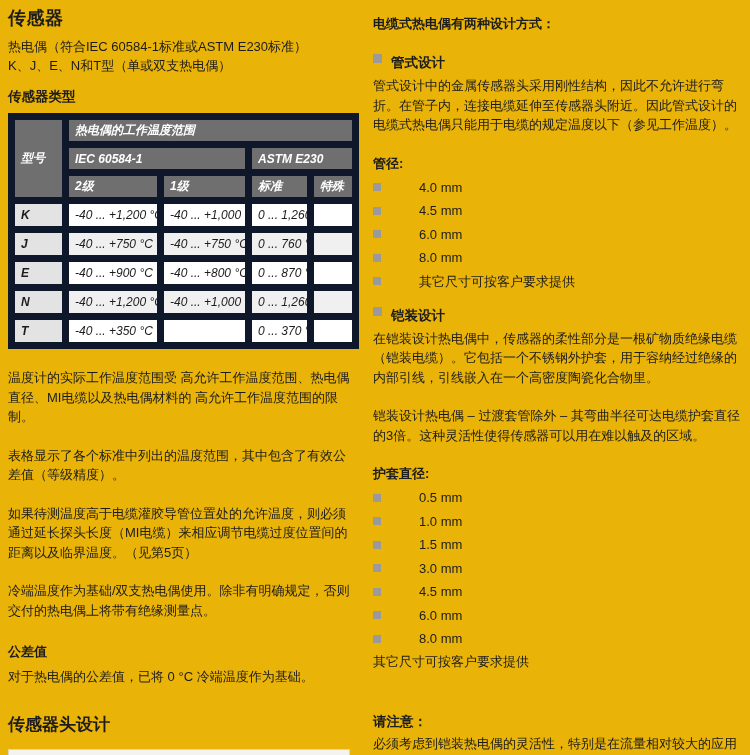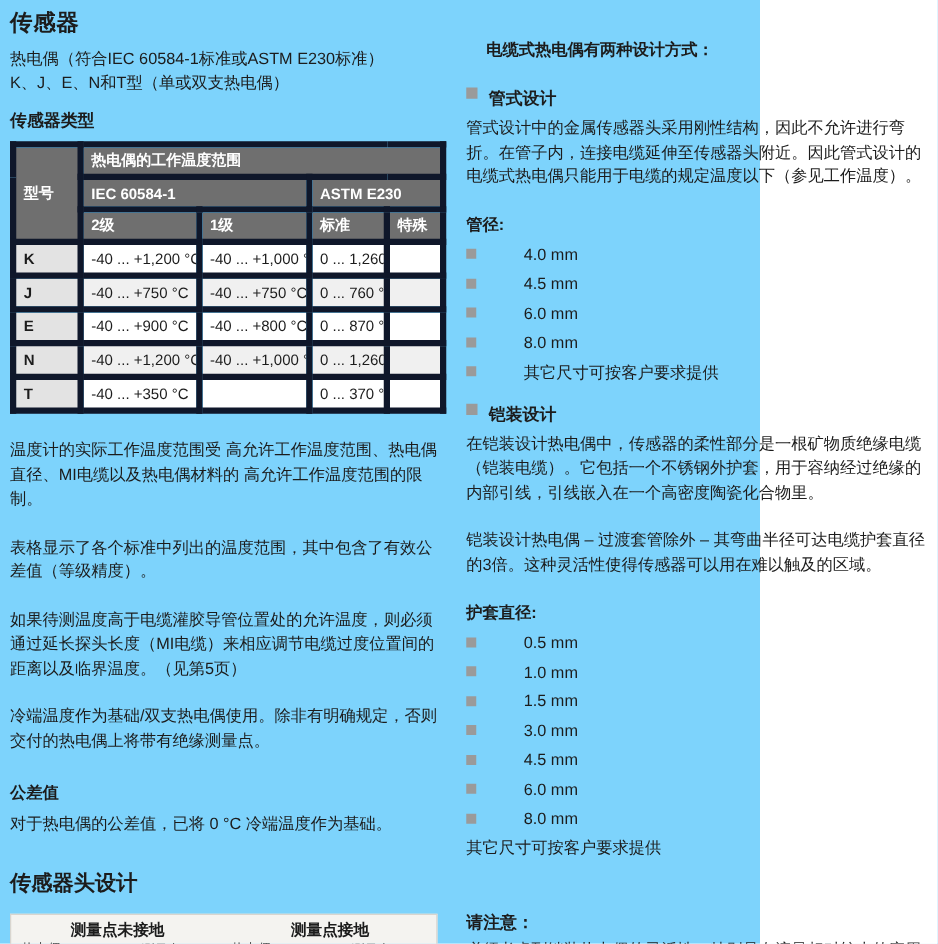--- a/index.html
+++ b/index.html
@@ -2,31 +2,31 @@
 <html><head>
 <meta charset="utf-8">
 <style>
   html,body { margin:0; padding:0; background:#ffffff; }
   body {
     width:750px; height:755px; overflow:hidden;
     font-family:"Liberation Sans", sans-serif;
     color:#1c1c1c;
     -webkit-font-smoothing:antialiased;
   }
-  .page { position:relative; width:608px; height:755px; background:#7dd3fc; }
+  .page { position:relative; width:750px; height:755px; background:#eab308; }
   .col-left  { position:absolute; left:8px;  top:6px;  width:344px; }
   .col-right { position:absolute; left:373px; top:14px; width:374px; }
 
   .doc-title { font-size:18px; font-weight:bold; margin:0; letter-spacing:0.5px; }
   .intro-line { font-size:13px; line-height:19px; }
   .intro-block { margin-top:7px; }
   .sub-heading { font-size:13.5px; font-weight:bold; margin-top:13px; }
 
   table.spec { border-collapse:collapse; width:344px; margin-top:7px; font-size:12px; table-layout:fixed; }
-  table.spec th, table.spec td { border:5px solid #0f172a; padding:2px 6px; text-align:left; white-space:nowrap; overflow:hidden; }
+  table.spec th, table.spec td { border:7px solid #0f172a; padding:2px 6px; text-align:left; white-space:nowrap; overflow:hidden;font-style:italic; }
   table.spec th { background:#6f6f6f; color:#ffffff; font-weight:bold; height:17px; }
   table.spec td { height:18px; }
   td.model-cell { background:#e3e3e3; font-weight:bold; }
   tr.row-alt td:not(.model-cell) { background:#f0f0f0; }
   tr.row-plain td:not(.model-cell) { background:#ffffff; }
 
   p.body-text { font-size:13px; line-height:19.5px; margin:19px 0 0 0; }
   .bold-label { font-size:13px; font-weight:bold; margin-top:23px; }
   p.tight { margin-top:6px; }
   .section-title { font-size:17px; font-weight:bold; margin-top:26px; }
@@ -34,21 +34,21 @@
   .diagram-box {
     margin-top:13px; width:342px; height:118px;
     background:#f4f3f0; border:1px solid #d8d5cf;
     display:flex; box-sizing:border-box; padding-top:5px;
   }
   .diagram-cell { width:50%; display:flex; flex-direction:column; align-items:center; }
   .diagram-title { font-size:12.5px; font-weight:bold; line-height:15px; }
   .diagram-cell svg { display:block; }
   .dlabel { font-size:11px; fill:#1c1c1c; font-family:"Liberation Sans", sans-serif; }
 
-  .r-intro { font-size:13px; font-weight:bold; margin:16px; line-height:19px; }
+  .r-intro { font-size:13px; font-weight:bold; margin:0; line-height:19px; }
   .bullet-heading { font-size:13.5px; font-weight:bold; margin-top:21px; display:flex; }
   .sq { display:inline-block; width:9px; height:9px; background:#9a9a9a; margin-right:9px; flex:0 0 auto; }
   .sq.small { width:8px; height:8px; margin-right:10px; }
   p.r-text { font-size:13px; line-height:19.5px; margin:4px 0 0 0; }
   .list-heading { font-size:13px; font-weight:bold; margin-top:20px; }
   ul.sq-list { list-style:none; margin:5px 0 0 0; padding:0; }
   ul.sq-list li { font-size:13px; line-height:19px; margin-top:4.5px; display:flex; align-items:center;gap:28px; }
   .plain-line { font-size:13px; line-height:19px; margin-top:4px; }
   .note-heading { font-size:13.5px; font-weight:bold; margin-top:42px; }
   p.note-text { font-size:13px; line-height:19.5px; margin:3px 0 0 0; }

